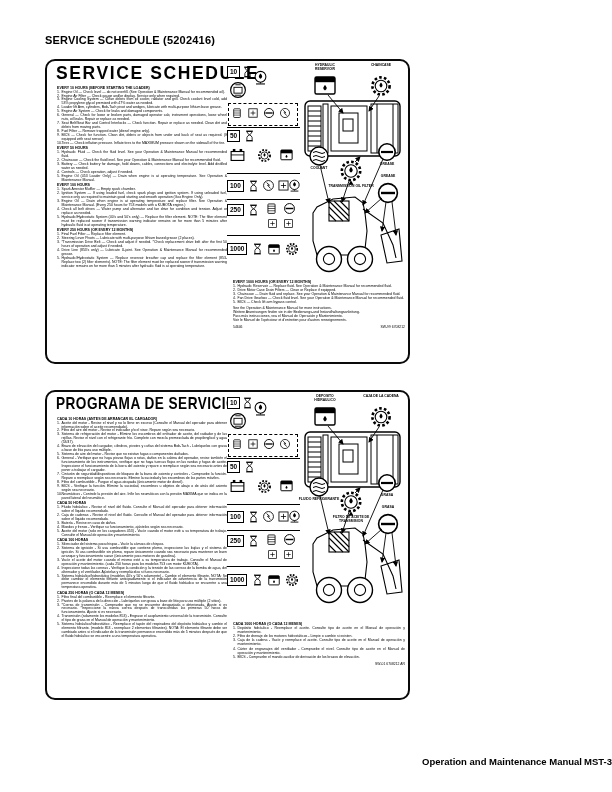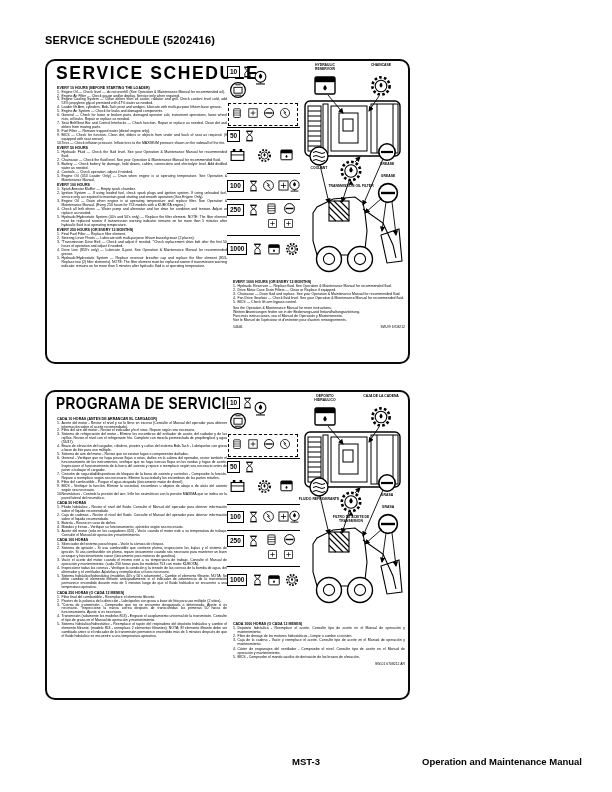--- a/index.html
+++ b/index.html
@@ -1,21 +1,21 @@
 <!DOCTYPE html>
 <html><head>
 <meta charset="utf-8">
 <style>
   html,body{margin:0;padding:0;}
   body{
     width:612px;height:792px;position:relative;background:#ffffff;
     font-family:"Liberation Sans",sans-serif;color:#000;overflow:hidden;
   }
   .hdr{position:absolute;left:45px;top:34px;font-size:11px;font-weight:bold;letter-spacing:.2px;}
-  .footer-page{position:absolute;left:0;top:756px;width:612px;text-align:center;font-weight:bold;font-size:9.5px;}
+  .footer-page{position:absolute;left:0;top:756px;width:612px;text-align:right;font-weight:bold;font-size:9.5px;}
   .footer-right{position:absolute;right:30px;top:756px;font-weight:bold;font-size:9.5px;}
 
   .panel{position:absolute;left:45px;width:361px;background:#fff;border:2.5px solid #0a0a0a;border-radius:10px;}
   #panel-en{top:59px;height:301px;}
   #panel-es{top:390px;height:306px;}
 
   .ptitle{position:absolute;left:9px;top:2px;font-weight:bold;white-space:nowrap;}
   #panel-en .ptitle{font-size:17.5px;letter-spacing:1.6px;}
   #panel-es .ptitle{font-size:17px;letter-spacing:.6px;transform:scaleX(.80);transform-origin:left top;}
 

